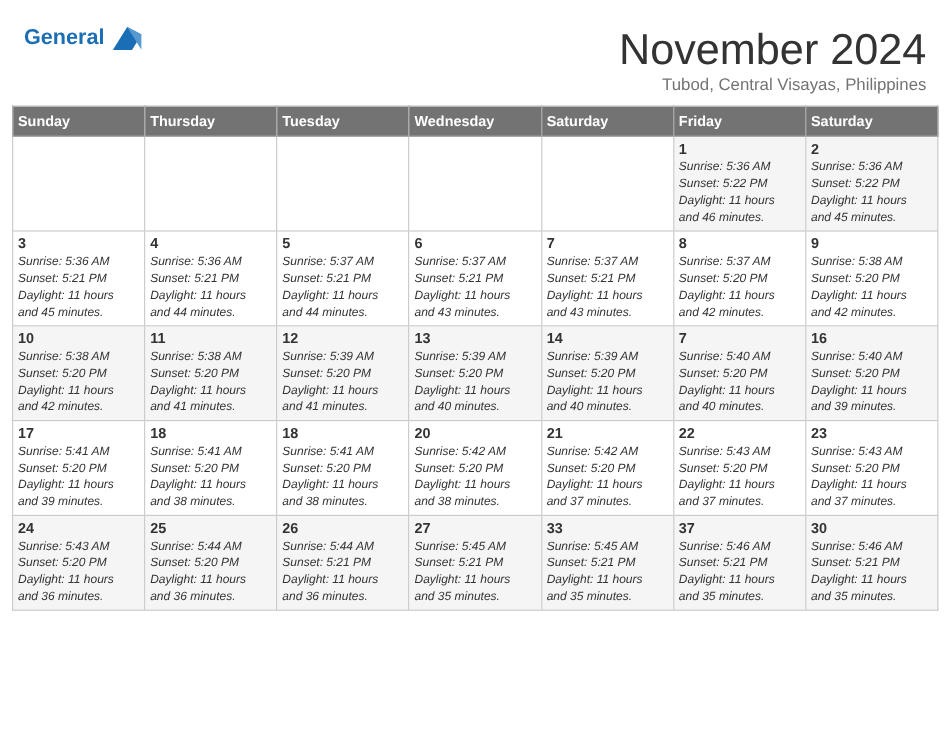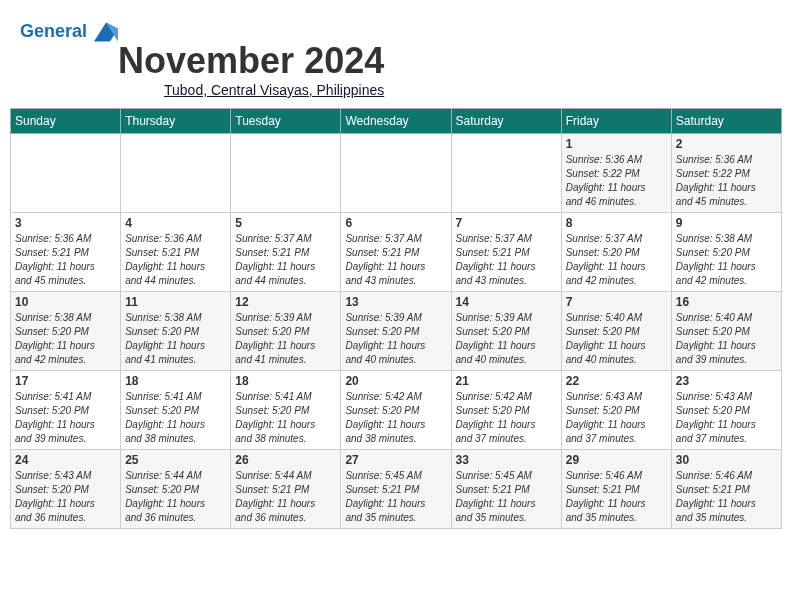--- a/index.html
+++ b/index.html
@@ -5,21 +5,21 @@
     * { box-sizing: border-box; margin: 0; padding: 0; }
     body {
       font-family: Arial, sans-serif;
       background: #fff;
       width: 792px;
       min-height: 612px;
       padding: 10px;
     }
     .header {
       display: flex;
-      justify-content: flex-start;
+      justify-content: space-between;
       align-items: flex-start;
       padding: 10px 10px 5px 10px;
     }
     .logo {
       display: flex;
       align-items: center;
     }
     .logo-text {
       font-size: 18px;
       font-weight: bold;
@@ -32,39 +32,37 @@
     .logo-icon {
       width: 24px;
       height: 24px;
       margin-left: 2px;
     }
     .title-block {
       text-align: right;
     }
     .month-title {
       font-size: 36px;
-      font-weight: bold;
+      font-weight: normal;
       color: #333;
-      margin-top: 20px;
     }
     .location-title {
       font-size: 14px;
-      color: #0f172a;
-      text-decoration: underline;
+      color: #737373;
     }
     .calendar {
       width: 100%;
       border-collapse: collapse;
       margin-top: 5px;
     }
     .calendar th {
-      background: #0f766e;
+      background: #737373;
       color: #fff;
       font-size: 12px;
-      font-weight: normal;
+      font-weight: bold;
       padding: 5px 4px;
       text-align: left;
       border: 1px solid #aaa;
     }
     .calendar td {
       vertical-align: top;
       padding: 3px 4px;
       border: 1px solid #ccc;
       font-size: 10px;
       color: #333;
@@ -331,21 +329,21 @@
 and 35 minutes.</div>
         </td>
         <td>
           <span class="day-num">33</span>
           <div class="day-info" style="white-space: pre-line;">Sunrise: 5:45 AM
 Sunset: 5:21 PM
 Daylight: 11 hours
 and 35 minutes.</div>
         </td>
         <td>
-          <span class="day-num">29</span>
+          <span class="day-num">37</span>
           <div class="day-info" style="white-space: pre-line;">Sunrise: 5:46 AM
 Sunset: 5:21 PM
 Daylight: 11 hours
 and 35 minutes.</div>
         </td>
         <td>
           <span class="day-num">30</span>
           <div class="day-info" style="white-space: pre-line;">Sunrise: 5:46 AM
 Sunset: 5:21 PM
 Daylight: 11 hours

